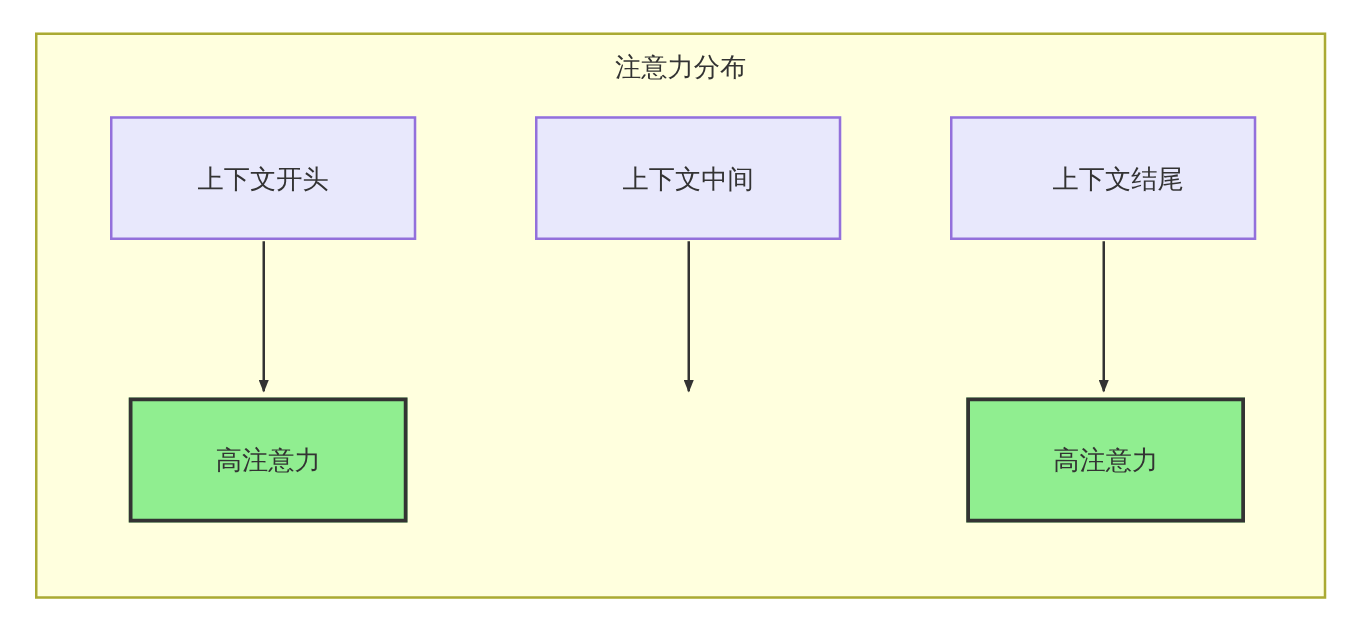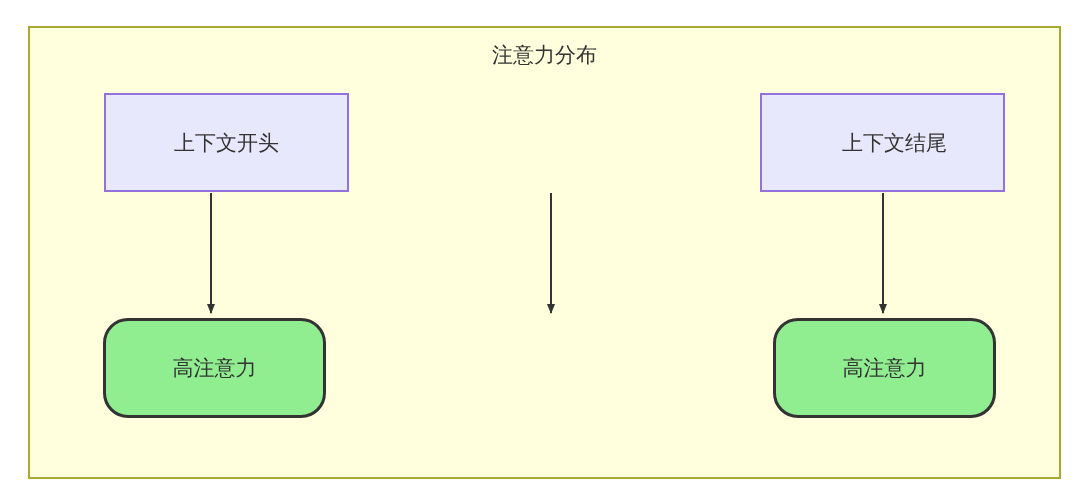--- a/index.html
+++ b/index.html
@@ -56,25 +56,25 @@
     background: #e8e8fc;
     border: 2px solid #9370db;
     width: 245px;
     height: 99px;
   }
   .node.attn {
     border: 3px solid #333333;
     width: 223px;
     height: 100px;
   }
-  .node.attn.high { background: #90ee90; border-radius: 25px; }
+  .node.attn.high { background: #90ee90; }
   .node.attn.low  { background: #ff9999; }
 
   
-  .col-1.top  { left: 104px;  top: 93px; }
+  .col-1.top  { left: 88px;  top: 93px; }
   .col-2.top  { left: 428px; top: 93px; }
   .col-3.top  { left: 760px; top: 93px; padding-left: 24px; }
   .col-1.bottom { left: 103px; top: 318px; }
   .col-2.bottom { left: 441px; top: 318px; }
   .col-3.bottom { left: 773px; top: 318px; }
 
   
   .arrow-layer {
     position: absolute;
     left: 0; top: 0;
@@ -98,20 +98,23 @@
       </marker>
     </defs>
     <line x1="211" y1="193" x2="211" y2="313" stroke="#333333" stroke-width="2" marker-end="url(#arrowhead)"></line>
     <line x1="551" y1="193" x2="551" y2="313" stroke="#333333" stroke-width="2" marker-end="url(#arrowhead)"></line>
     <line x1="883" y1="193" x2="883" y2="313" stroke="#333333" stroke-width="2" marker-end="url(#arrowhead)"></line>
   </svg>
 
   <div class="node context col-1 top">
     <span>上下文开头</span>
   </div>
+  <div class="node context col-2 top">
+    <span>上下文中间</span>
+  </div>
   <div class="node context col-3 top">
     <span>上下文结尾</span>
   </div>
 
   <div class="node attn high col-1 bottom">
     <span>高注意力</span>
   </div>
   <div class="node attn high col-3 bottom">
     <span>高注意力</span>
   </div>

